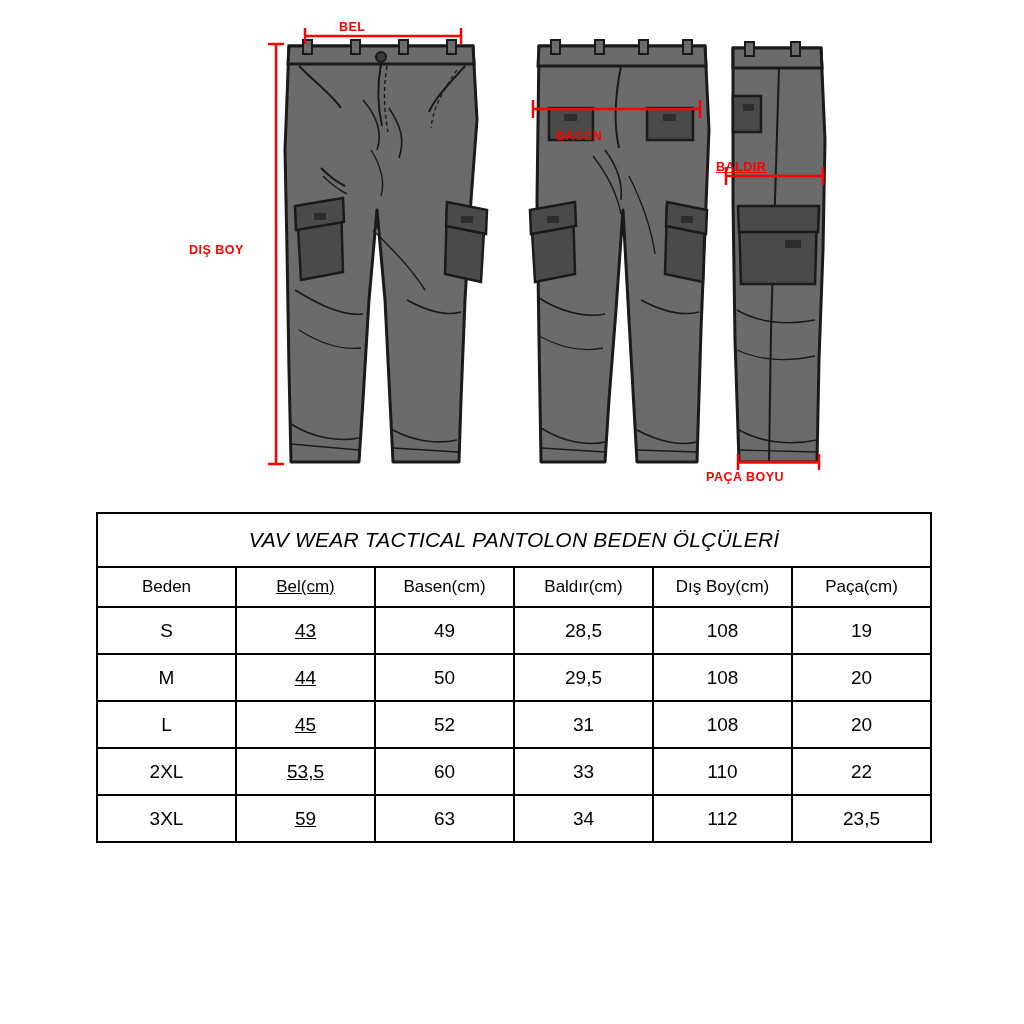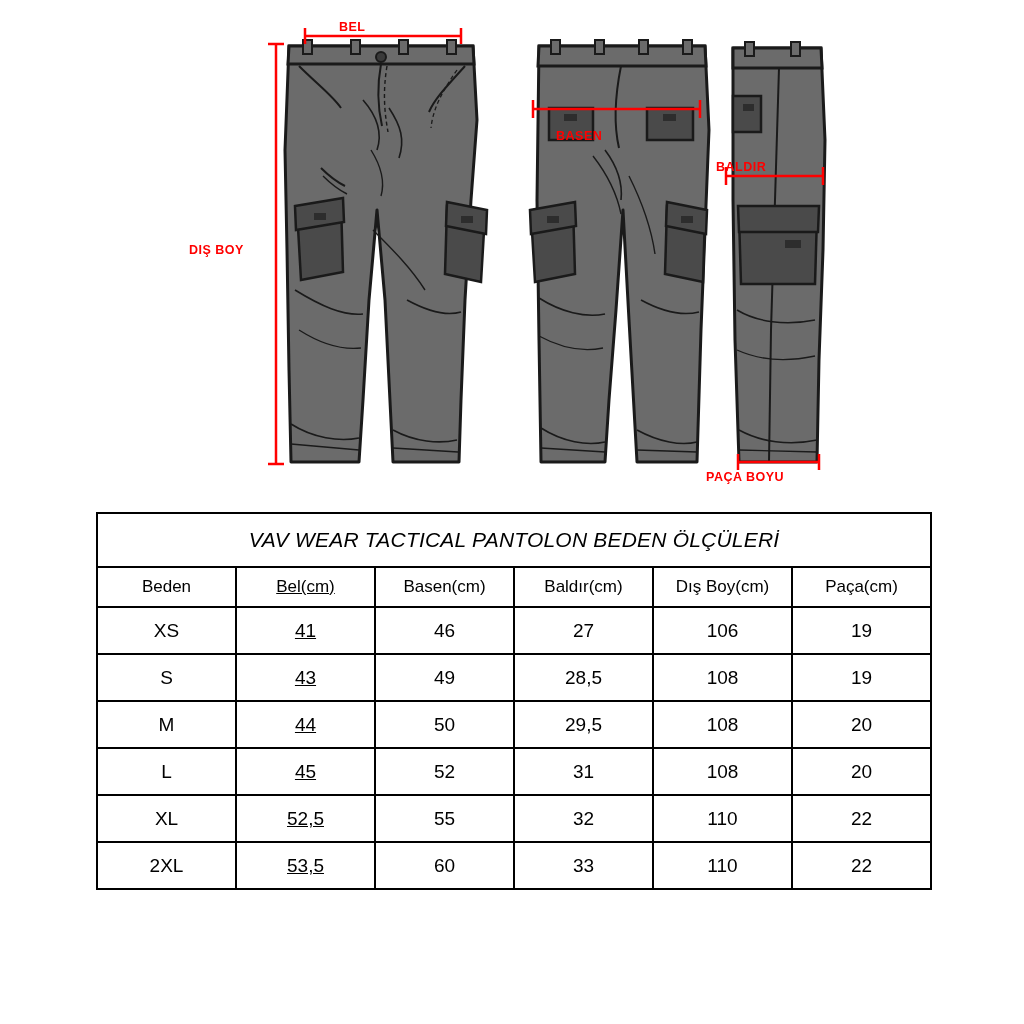--- a/index.html
+++ b/index.html
@@ -71,21 +71,21 @@
   .dim-label {
     position: absolute;
     color: #ff0000;
     font-size: 12.5px;
     font-weight: bold;
     letter-spacing: 0.5px;
     white-space: nowrap;
   }
   #label-bel { left: 339px; top: 20px; }
   #label-basen { left: 556px; top: 93px; margin-top: 36px; }
-  #label-baldir { left: 716px; top: 160px; }
+  #label-baldir { left: 716px; top: 160px; text-decoration: underline; }
   #label-disboy { left: 189px; top: 243px; }
   #label-paca { left: 706px; top: 470px; }
 </style>
 </head>
 <body>
 
 <div id="diagram-area">
 
   <svg width="1024" height="500" viewBox="0 0 1024 500">
 
@@ -234,28 +234,20 @@
         </tr>
         <tr>
           <th class="col-head col-beden">Beden</th>
           <th class="col-head col-bel">Bel(cm)</th>
           <th class="col-head col-basen">Basen(cm)</th>
           <th class="col-head col-baldir">Baldır(cm)</th>
           <th class="col-head col-disboy">Dış Boy(cm)</th>
           <th class="col-head col-paca">Paça(cm)</th>
         </tr>
         <tr>
-          <td class="cell col-beden">XS</td>
-          <td class="cell col-bel">41</td>
-          <td class="cell col-basen">46</td>
-          <td class="cell col-baldir">27</td>
-          <td class="cell col-disboy">106</td>
-          <td class="cell col-paca">19</td>
-        </tr>
-        <tr>
           <td class="cell col-beden">S</td>
           <td class="cell col-bel">43</td>
           <td class="cell col-basen">49</td>
           <td class="cell col-baldir">28,5</td>
           <td class="cell col-disboy">108</td>
           <td class="cell col-paca">19</td>
         </tr>
         <tr>
           <td class="cell col-beden">M</td>
           <td class="cell col-bel">44</td>
@@ -266,30 +258,30 @@
         </tr>
         <tr>
           <td class="cell col-beden">L</td>
           <td class="cell col-bel">45</td>
           <td class="cell col-basen">52</td>
           <td class="cell col-baldir">31</td>
           <td class="cell col-disboy">108</td>
           <td class="cell col-paca">20</td>
         </tr>
         <tr>
-          <td class="cell col-beden">XL</td>
-          <td class="cell col-bel">52,5</td>
-          <td class="cell col-basen">55</td>
-          <td class="cell col-baldir">32</td>
-          <td class="cell col-disboy">110</td>
-          <td class="cell col-paca">22</td>
-        </tr>
-        <tr>
           <td class="cell col-beden">2XL</td>
           <td class="cell col-bel">53,5</td>
           <td class="cell col-basen">60</td>
           <td class="cell col-baldir">33</td>
           <td class="cell col-disboy">110</td>
           <td class="cell col-paca">22</td>
         </tr>
+        <tr>
+          <td class="cell col-beden">3XL</td>
+          <td class="cell col-bel">59</td>
+          <td class="cell col-basen">63</td>
+          <td class="cell col-baldir">34</td>
+          <td class="cell col-disboy">112</td>
+          <td class="cell col-paca">23,5</td>
+        </tr>
       </tbody>
   </table>
 </div>
 
 </body></html>

